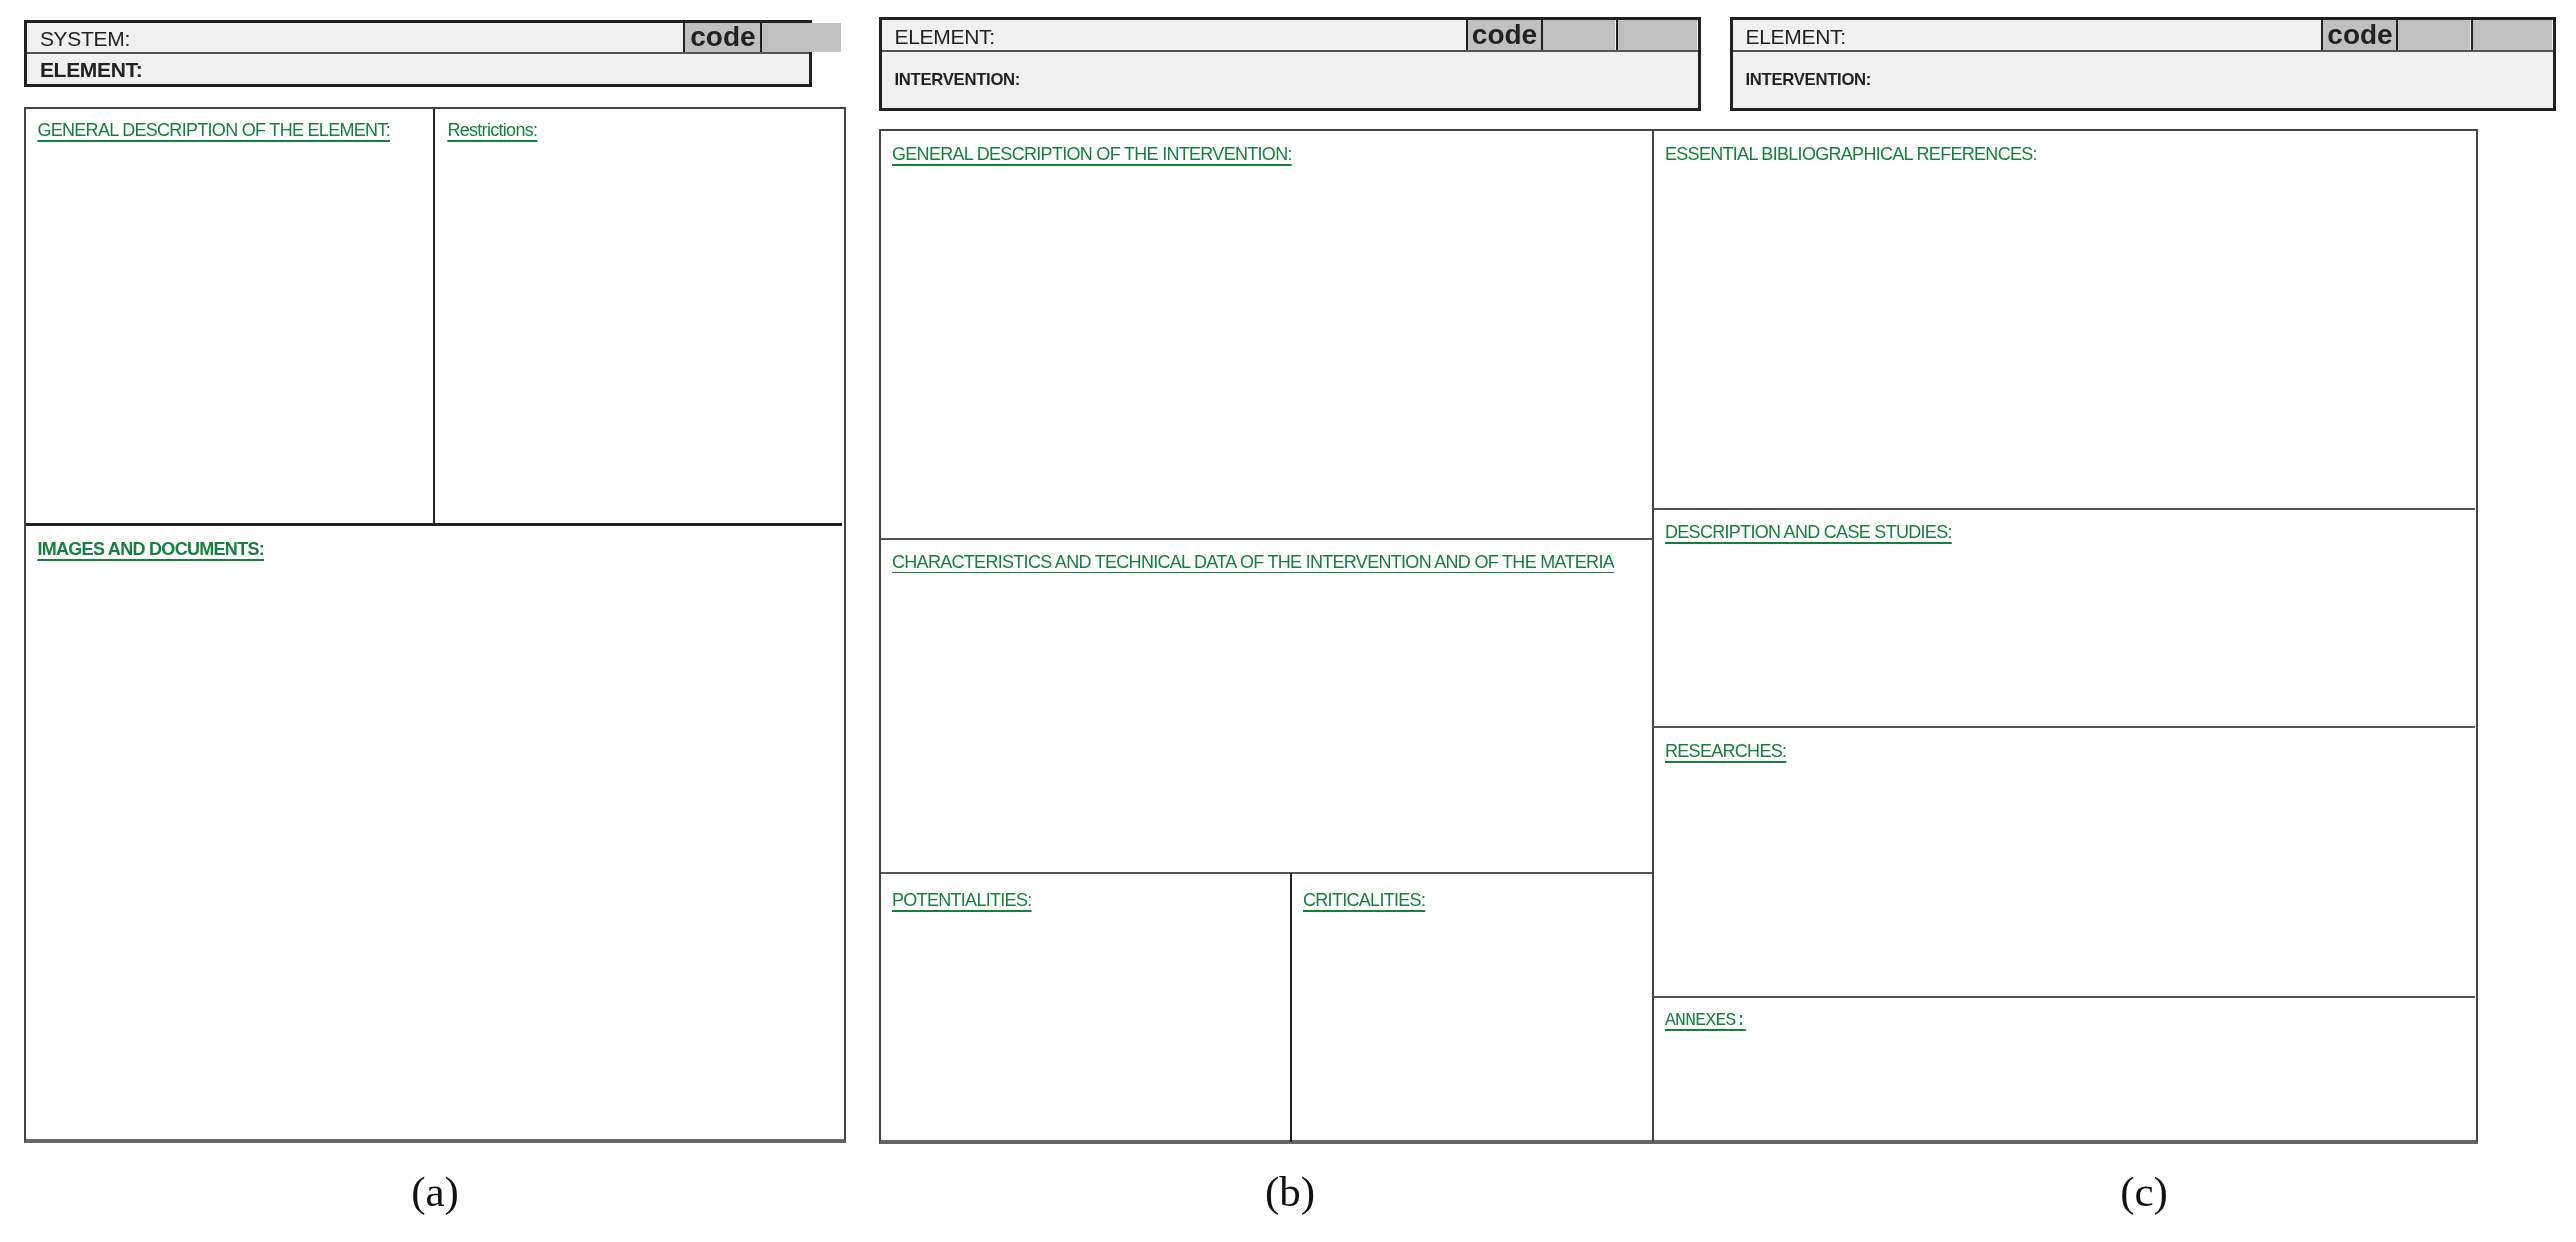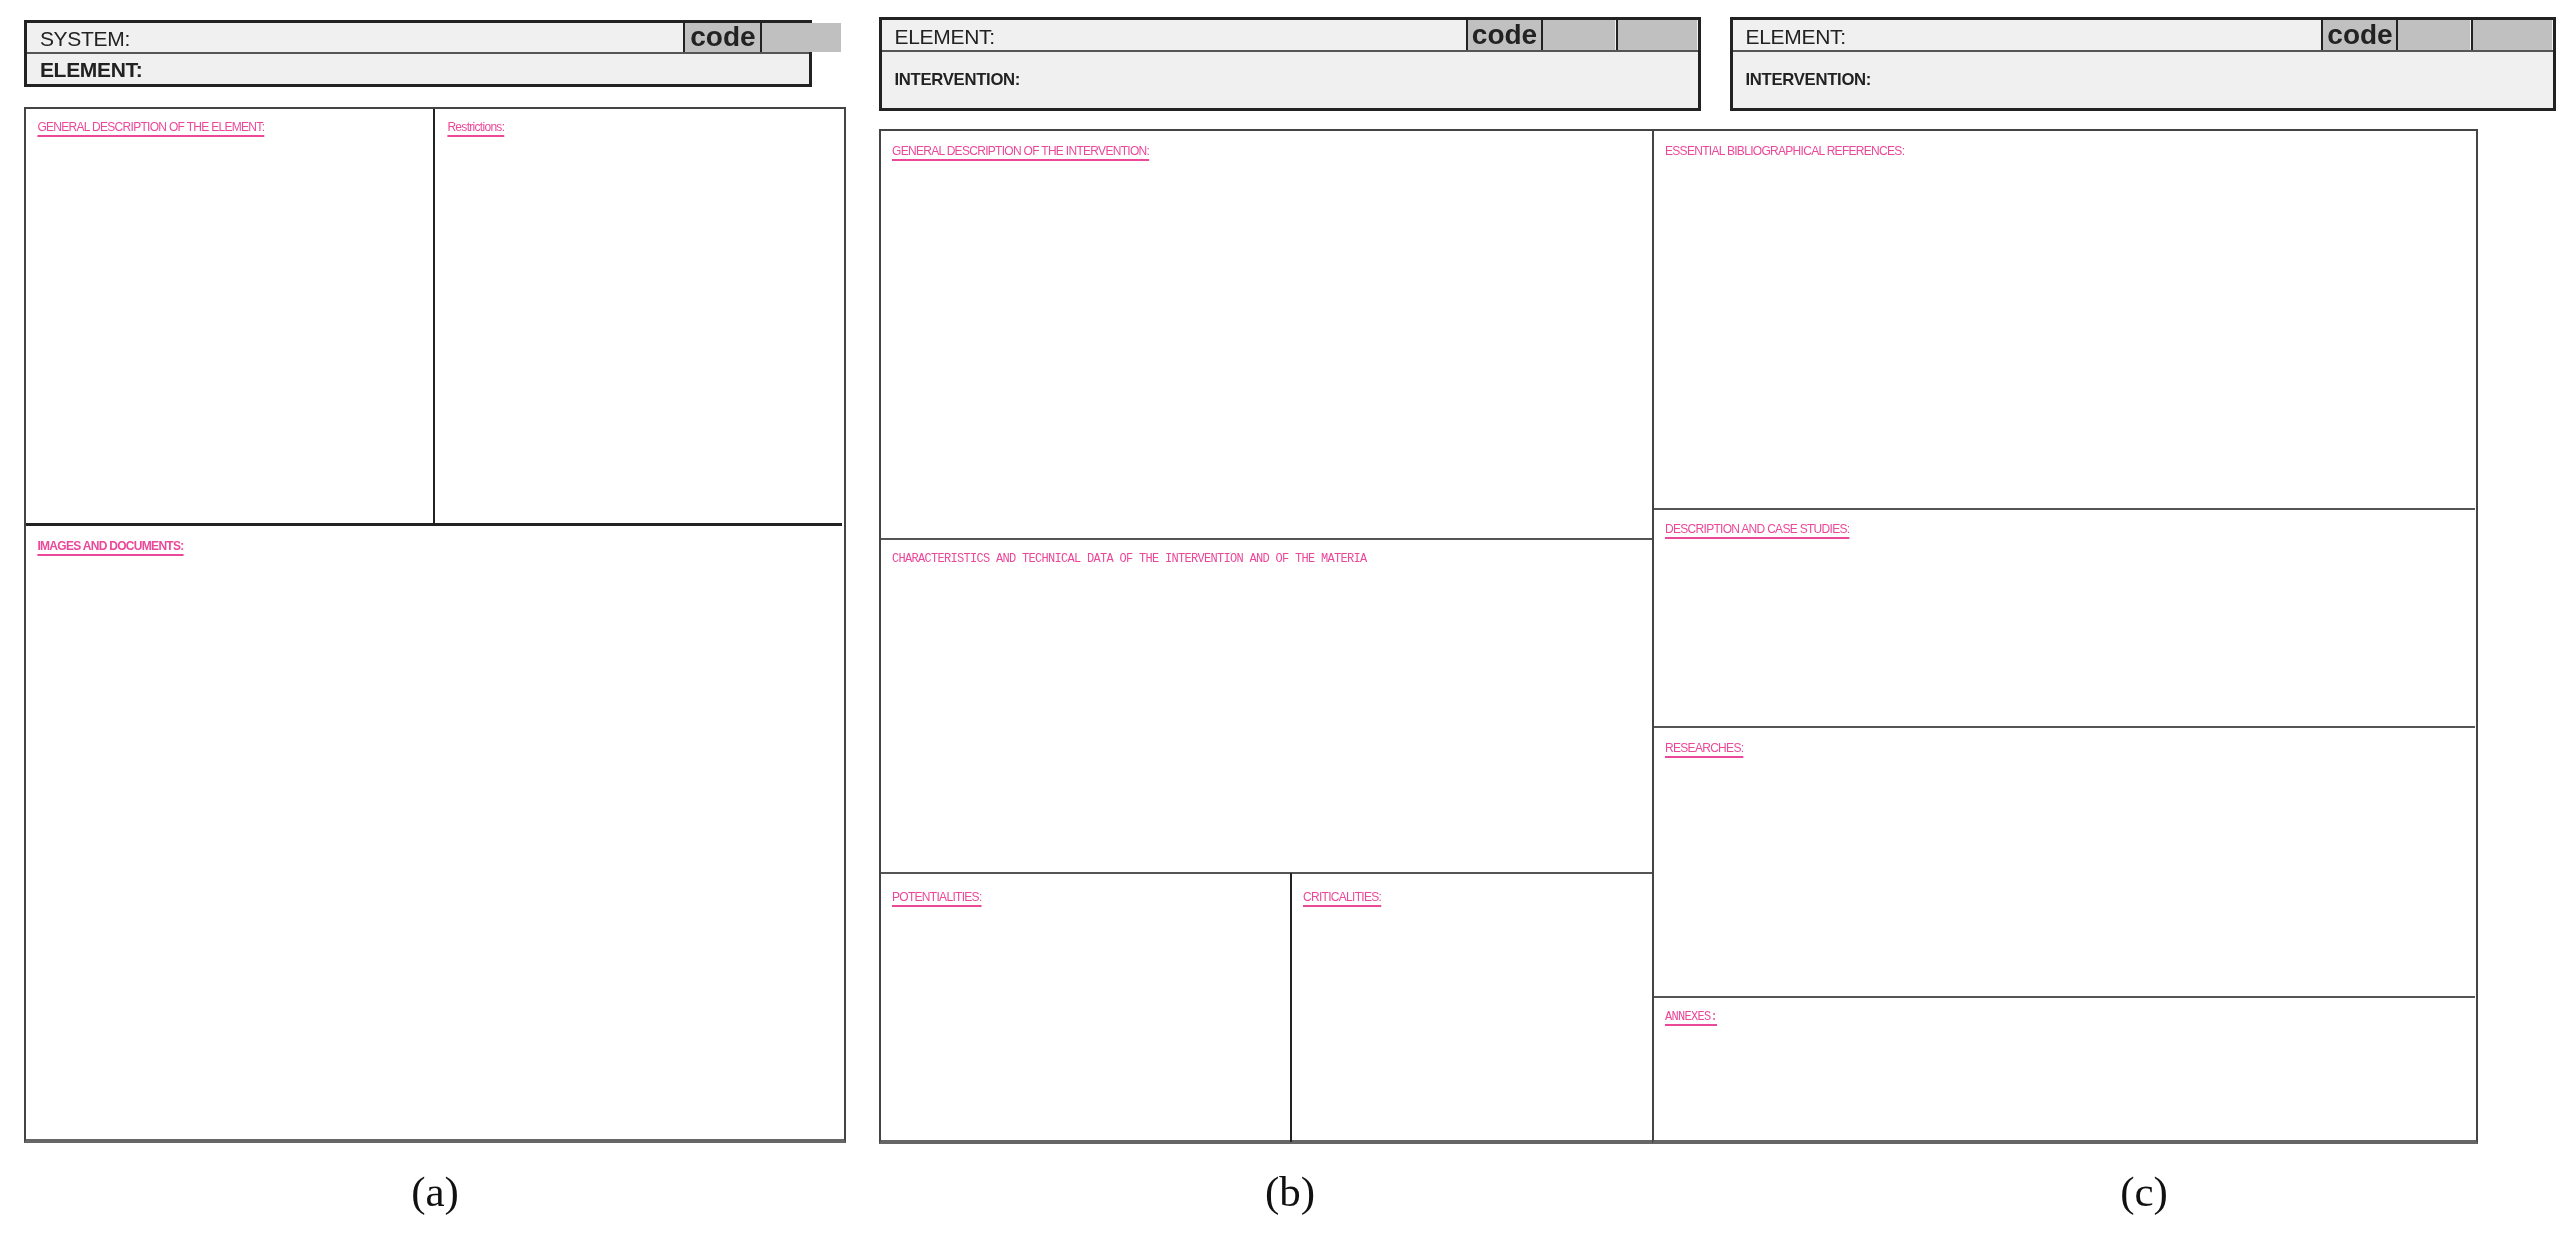--- a/index.html
+++ b/index.html
@@ -11,21 +11,21 @@
   .hrow.top { top: 0; border-bottom: 2.1px solid #555; }
   .hlabel { position: absolute; left: 12.5px; font-size: 21px; letter-spacing: -0.3px; color: #222; white-space: nowrap; }
   .hlabel.bold { font-weight: bold; }
   .codecell { position: absolute; top: 0; background: #c0c0c0; border-left: 2.8px solid #222; box-sizing: border-box;
               display: flex; align-items: center; justify-content: center; font-weight: bold; font-size: 28px; color: #222; }
   .graycell { position: absolute; top: 0; background: #c0c0c0; border-left: 2.8px solid #222; box-sizing: border-box; }
   .box { background: #ffffff; border: 2.8px solid #444; border-bottom-width: 4.2px; border-bottom-color: #666; }
   .hline { position: absolute; height: 0; border-top: 3.5px solid #222; }
   .hline.light { border-top: 2.8px solid #555; }
   .vline { position: absolute; width: 0; border-left: 2.1px solid #222; }
-  .section-title { position: absolute; font-size: 12px; letter-spacing: -0.7px; color: #ec4899; white-space: nowrap;
+  .section-title { position: absolute; font-size: 18px; letter-spacing: -0.7px; color: #15803d; white-space: nowrap;
                    text-decoration: underline; text-decoration-thickness: 2.1px; text-underline-offset: 3.5px; }
   .section-title.plain { text-decoration: none; }
   .caption { position: absolute; font-family: "Liberation Serif", serif; font-size: 43px; color: #111;
              transform: translateX(-50%); white-space: nowrap; }
 </style>
 </head>
 <body>
 
 <div class="abs header" style="left:24.4px; top:19.5px; width:788px; height:67px;">
   <div class="hrow top" style="height:31px;">
@@ -56,21 +56,21 @@
     <div class="graycell" style="left:734px; width:81px; height:30px;"></div>
   </div>
   <div class="hrow" style="top:32px; height:58px;">
     <span class="hlabel bold" style="top:18px; font-size:16.7px;">INTERVENTION:</span>
   </div>
 </div>
 
 <div class="abs box" style="left:879px; top:129px; width:822px; height:1015px;">
   <div class="section-title" style="left:11px; top:12.5px;">GENERAL DESCRIPTION OF THE INTERVENTION:</div>
   <div class="hline light" style="left:0; top:407px; width:816px;"></div>
-  <div class="section-title" style="left:11px; top:421px; max-width:801px; overflow:hidden;font-family:Liberation Mono, monospace;">CHARACTERISTICS AND TECHNICAL DATA OF THE INTERVENTION AND OF THE MATERIA</div>
+  <div class="section-title" style="left:11px; top:421px; max-width:801px; overflow:hidden;">CHARACTERISTICS AND TECHNICAL DATA OF THE INTERVENTION AND OF THE MATERIA</div>
   <div class="hline light" style="left:0; top:741px; width:816px;"></div>
   <div class="vline" style="left:409px; top:742px; height:269px;"></div>
   <div class="section-title" style="left:11px; top:759px;">POTENTIALITIES:</div>
   <div class="section-title" style="left:422px; top:759px;">CRITICALITIES:</div>
 </div>
 
 <div class="caption" style="left:1290px; top:1167px;">(b)</div>
 
 <div class="abs header" style="left:1730px; top:17.4px; width:826px; height:94px;">
   <div class="hrow top" style="height:32px;">

